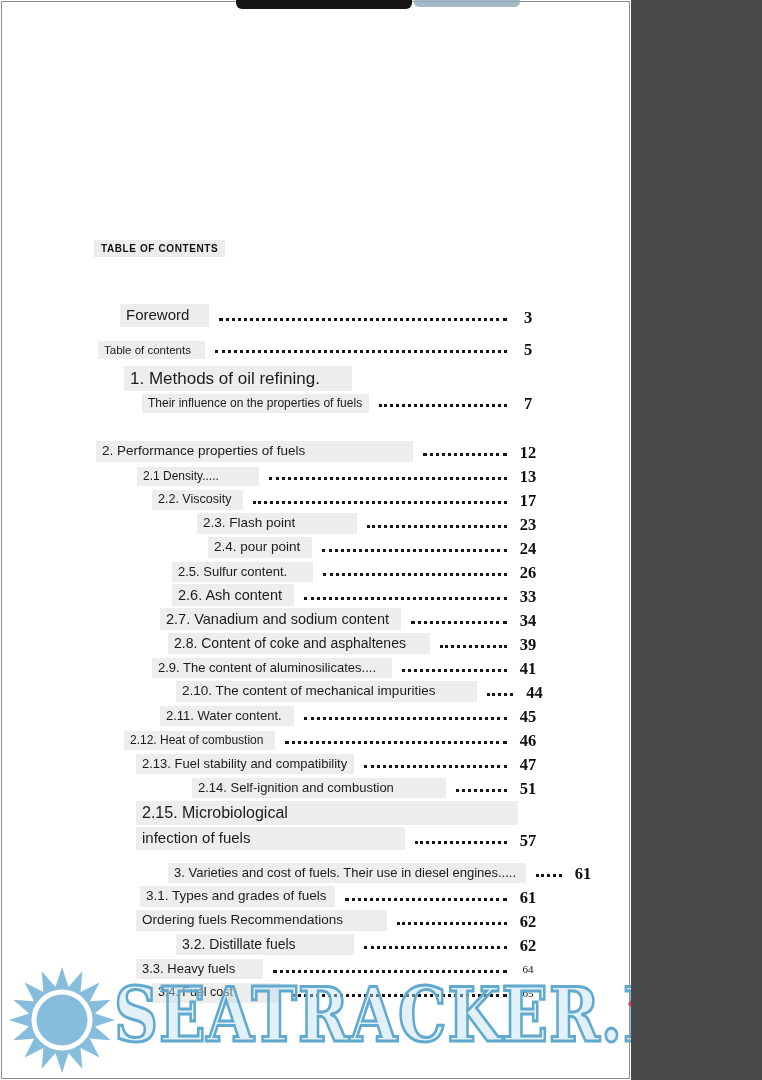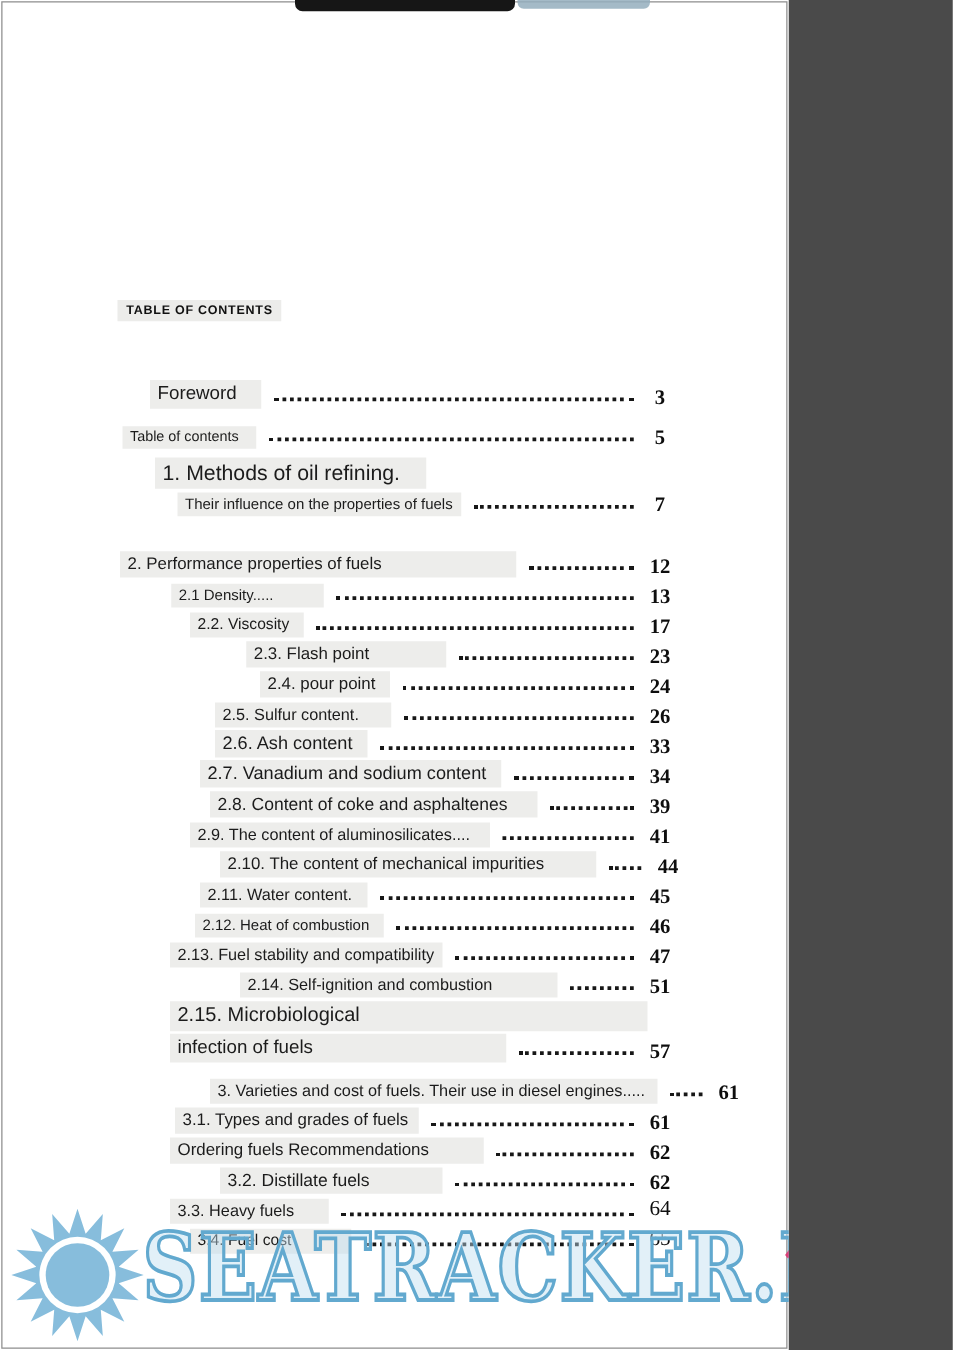--- a/index.html
+++ b/index.html
@@ -27,21 +27,21 @@
   .lbl{
     background:#ededeb;color:#1b1b1b;
     padding:2px 7px 2px 6px;white-space:nowrap;line-height:1.25;
   }
   .dots{flex:1;min-width:26px;border-bottom:3px dotted #171717;margin:0 8px 6px 10px;}
   .pg{
     width:26px;text-align:center;flex:0 0 auto;
     font-family:"Liberation Serif",serif;font-weight:bold;
     font-size:16.5px;color:#0e0e0e;line-height:1;padding-bottom:1px;
   }
-  .pg-sm{font-size:17px;font-weight:normal;padding-bottom:4px;font-family:Liberation Serif, serif;}
+  .pg-sm{font-size:11px;font-weight:normal;padding-bottom:4px;font-family:Liberation Serif, serif;}
 
   .sz11{font-size:11.5px;} .sz12{font-size:12px;} .sz125{font-size:12.5px;}
   .sz13{font-size:13px;} .sz135{font-size:13.5px;} .sz14{font-size:14px;}
   .sz145{font-size:14.5px;} .sz15{font-size:15px;} .sz16{font-size:16px;}
   .sz17{font-size:17px;}
 
   
   .wm-sun{position:absolute;left:6px;top:964px;width:112px;height:112px;z-index:6;opacity:.92;}
   .wm-site{
     position:absolute;left:114px;top:978px;z-index:6;
@@ -79,21 +79,21 @@
     </div>
 
     <div class="row" style="margin-left:6px;margin-top:8px">
       <span class="lbl sz11" style="padding-right:14px">Table of contents</span>
       <span class="dots"></span>
       <span class="pg">5</span>
     </div>
 
     <div style="margin-top:6px">
       <div class="row" style="margin-left:32px;height:26px">
-        <span class="lbl sz17" style="padding-right:21px">1. Methods of oil refining.</span>
+        <span class="lbl sz17" style="padding-right:32px">1. Methods of oil refining.</span>
       </div>
       <div class="row" style="margin-left:50px;height:22px">
         <span class="lbl sz12">Their influence on the properties of fuels</span>
         <span class="dots"></span>
         <span class="pg">7</span>
       </div>
     </div>
 
     <div class="row" style="margin-left:4px;margin-top:25px">
       <span class="lbl sz135" style="padding-right:108px">2. Performance properties of fuels</span>
@@ -160,21 +160,21 @@
       <span class="dots"></span>
       <span class="pg">44</span>
     </div>
 
     <div class="row" style="margin-left:68px">
       <span class="lbl sz13" style="padding-right:12px">2.11. Water content.</span>
       <span class="dots"></span>
       <span class="pg">45</span>
     </div>
 
-    <div class="row" style="margin-left:64px">
+    <div class="row" style="margin-left:32px">
       <span class="lbl sz12" style="padding-right:12px">2.12. Heat of combustion</span>
       <span class="dots"></span>
       <span class="pg">46</span>
     </div>
 
     <div class="row" style="margin-left:44px">
       <span class="lbl sz13" style="">2.13. Fuel stability and compatibility</span>
       <span class="dots"></span>
       <span class="pg">47</span>
     </div>

